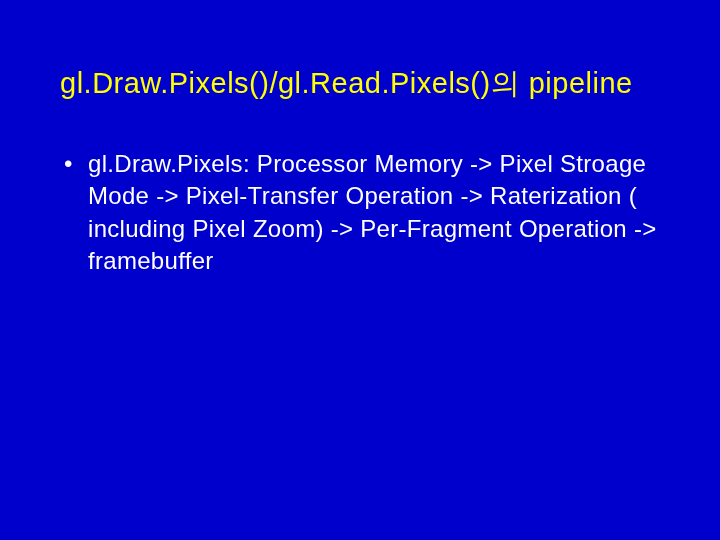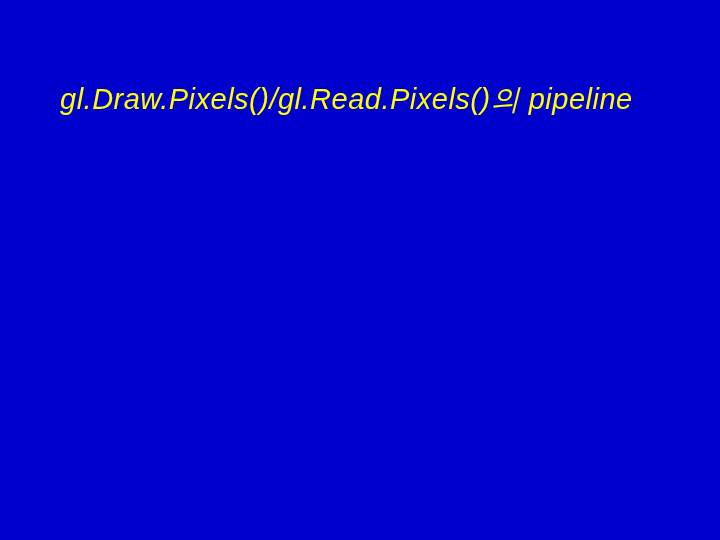--- a/index.html
+++ b/index.html
@@ -10,22 +10,21 @@
     overflow: hidden;
   }
   body {
     background: #0000cc;
     font-family: "Arial", "Helvetica", sans-serif;
   }
   .slide {
     width: 720px;
     height: 540px;
     box-sizing: border-box;
-    padding: 48px 60px 0 60px;
-    font-style: italic;
+    padding: 32px 60px 0 60px;
   }
   .title {
     color: #ffff00;
     font-size: 29px;
     font-weight: 400;
     letter-spacing: 0.5px;
     margin: 32px 0 44px 0;
   }
   ul.body {
     margin: 0;
@@ -49,14 +48,15 @@
     font-size: 24px;
   }
 </style>
 </head>
 <body>
 
 <div class="slide">
   <div class="title">gl.Draw.Pixels()/gl.Read.Pixels()의 pipeline</div>
 
   <ul class="body">
+    <li>gl.Draw.Pixels: Processor Memory -&gt; Pixel Stroage Mode -&gt; Pixel-Transfer Operation -&gt; Raterization ( including Pixel Zoom) -&gt; Per-Fragment Operation -&gt; framebuffer</li>
   </ul>
 </div>
 
 </body></html>

